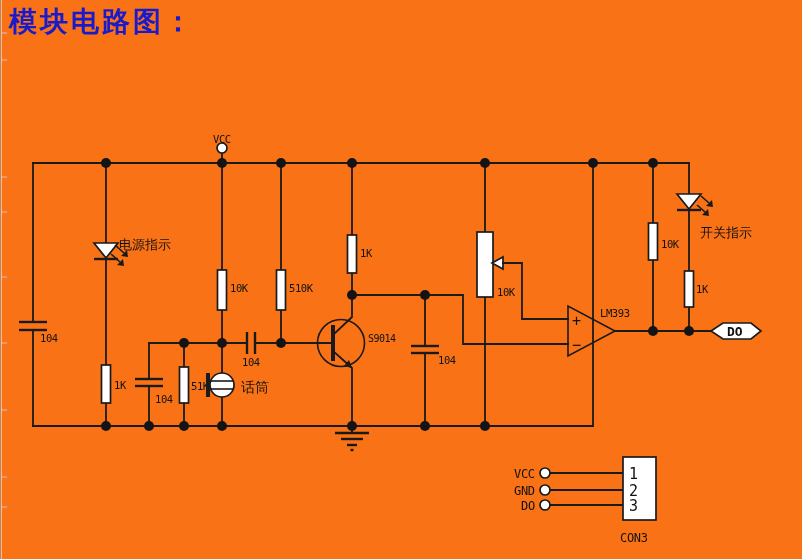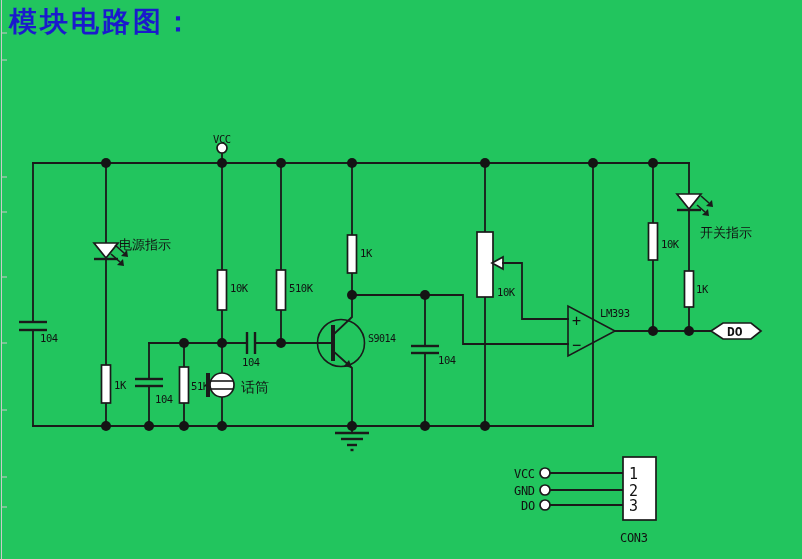--- a/index.html
+++ b/index.html
@@ -1,19 +1,19 @@
 <!DOCTYPE html>
 <html><head>
 <meta charset="utf-8">
 <style>
   html,body{margin:0;padding:0;background:#fff;}
   .canvas{
     position:relative;
     width:802px;height:559px;
-    background:#22c55e;
+    background:#f97316;
     overflow:hidden;
     font-family:"DejaVu Sans","Liberation Sans",sans-serif;
   }
   .page-title{
     position:absolute;left:9px;top:3px;
     font-size:28px;font-weight:bold;
     letter-spacing:3px;
     color:#1a1acd;
     font-family:"DejaVu Sans","Liberation Sans",sans-serif;
   }

